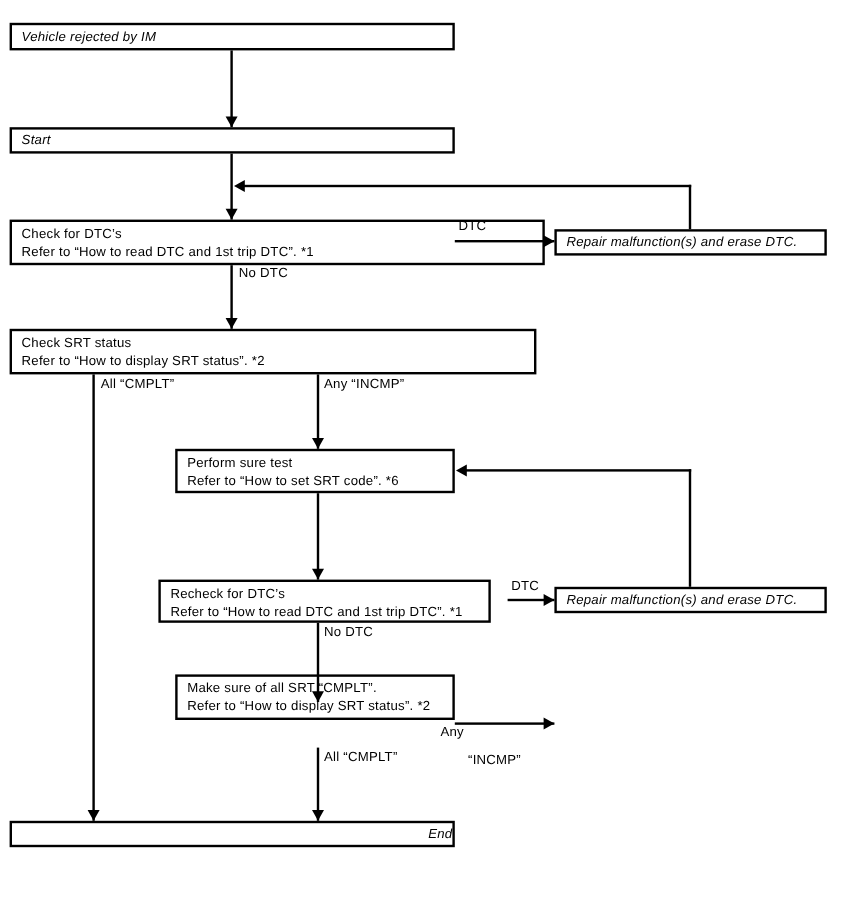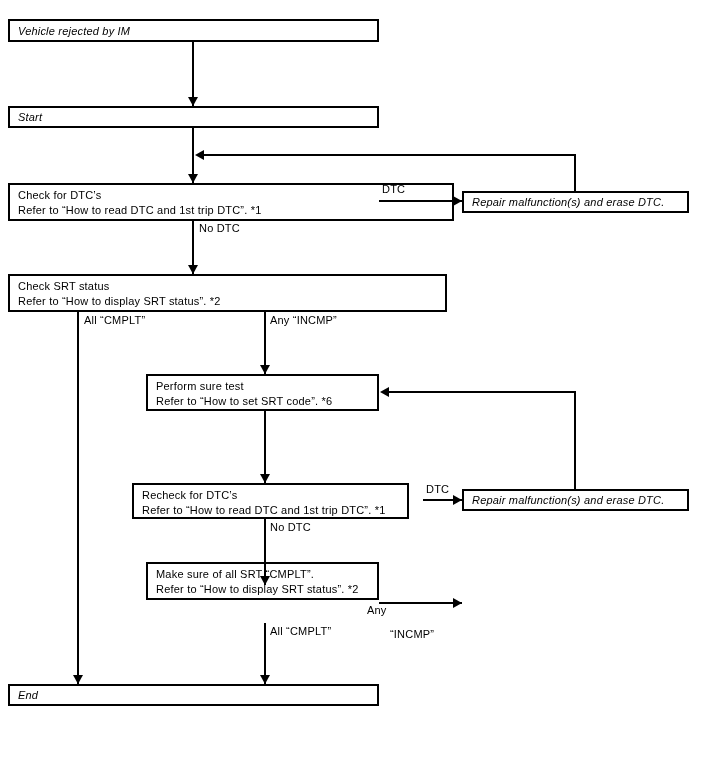--- a/index.html
+++ b/index.html
@@ -116,21 +116,21 @@
   <div class="box single" style="left:462px; top:489px; width:227px; height:22px;">
     <span class="bl">Repair malfunction(s) and erase DTC.</span>
   </div>
 
   <div class="box multi" style="left:146px; top:562px; width:233px; height:38px;">
     <span class="bl">Make sure of all SRT “CMPLT”.</span>
     <span class="bl">Refer to “How to display SRT status”. *2</span>
   </div>
 
 
-  <div class="box single" style="left:8px; top:684px; width:371px; height:22px;">
+  <div class="box single" style="left:8px; top:684px; width:371px; height:22px;justify-content:flex-end;">
     <span class="bl">End</span>
   </div>
 
   <div class="vline" style="left:192px; top:42px; height:64px;"></div>
   <div class="arr-d" style="left:188px; top:97px;"></div>
 
   <div class="vline" style="left:192px; top:128px; height:55px;"></div>
   <div class="arr-d" style="left:188px; top:174px;"></div>
 
   <div class="vline" style="left:192px; top:221px; height:53px;"></div>

